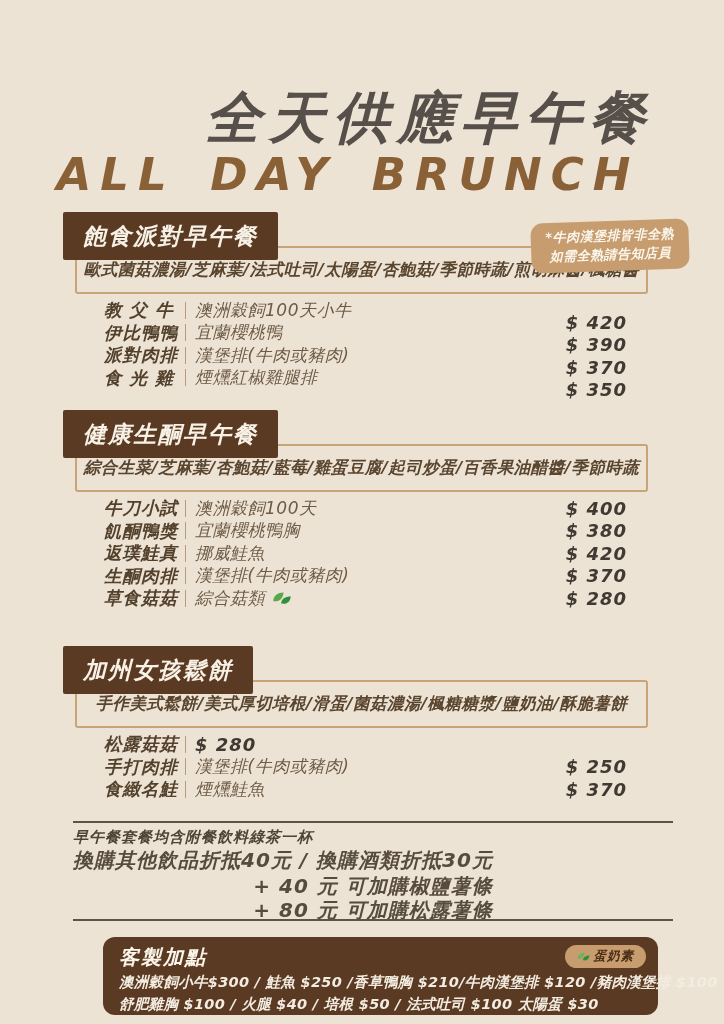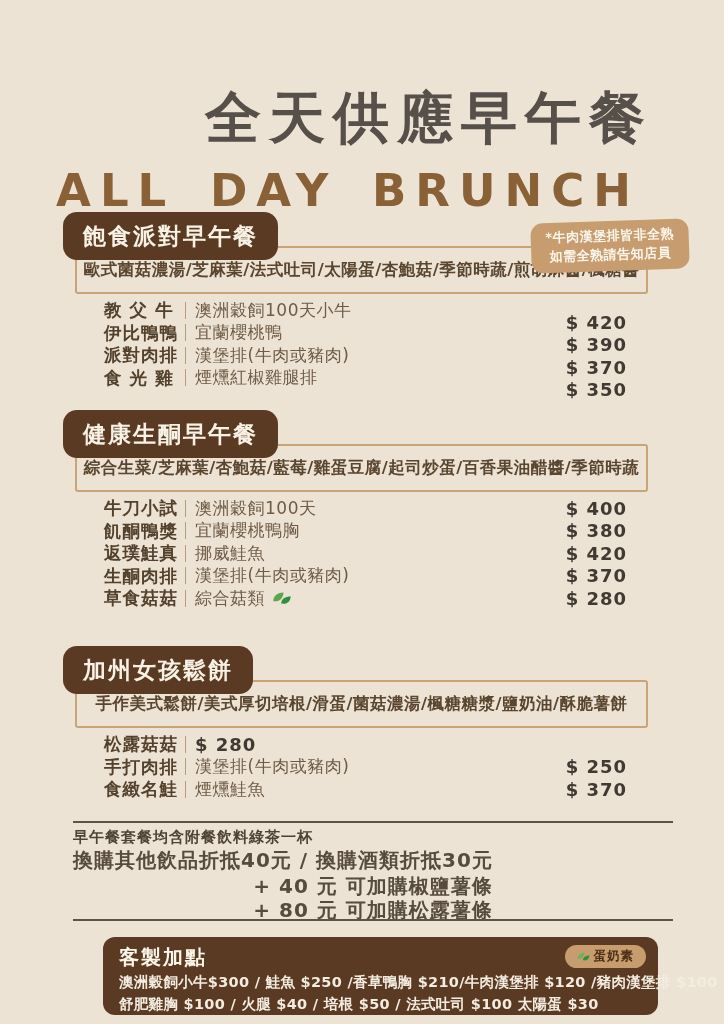--- a/index.html
+++ b/index.html
@@ -19,32 +19,32 @@
     --badge-text:#F7F1E6;
     --pill-text:#4C2E16;
   }
   *{margin:0;padding:0;box-sizing:border-box;}
   html,body{width:724px;height:1024px;}
   body{
     background:var(--cream);
     font-family:"DejaVu Sans","Liberation Sans",sans-serif;
     overflow:hidden;
   }
-  .page{position:relative;width:612px;height:1024px;background:var(--cream);}
+  .page{position:relative;width:612px;height:1024px;background:var(--cream);font-style:italic;}
 
   
   .header{position:absolute;top:86px;left:0;width:724px;text-align:center;}
   .title-zh{
     font-size:56px;font-weight:900;color:var(--title-gray);
     letter-spacing:8px;padding-left:134px;line-height:1.15;white-space:nowrap;
   }
   .title-en{
     font-size:45px;font-weight:900;color:var(--brand-brown);
     letter-spacing:9px;word-spacing:10px;padding-right:28px;line-height:1.0;
-    margin-top:18px;white-space:nowrap;
+    margin-top:2px;white-space:nowrap;
   }
 
   
   .notice{
     position:absolute;top:221px;left:531px;width:158px;
     background:var(--tan);border-radius:12px;
     padding:6px 8px;transform:rotate(-2deg);
     color:#FBF6EC;font-size:13px;font-weight:700;
     text-align:center;line-height:1.45;letter-spacing:0.5px;
     z-index:3;white-space:nowrap;
@@ -53,21 +53,21 @@
   
   .menu-section{position:absolute;left:0;width:724px;}
   .menu-section:nth-of-type(1){top:212px;}
   .menu-section:nth-of-type(2){top:410px;}
   .menu-section:nth-of-type(3){top:646px;}
   .badge{
     position:absolute;top:0;left:63px;height:48px;
     background:var(--dark-brown);color:var(--badge-text);
     font-size:23px;font-weight:900;letter-spacing:2px;
     display:flex;align-items:center;padding:0 20px;
-    border-radius:14px;z-index:2;white-space:nowrap;
+    border-radius:2px;z-index:2;white-space:nowrap;
   }
   .includes-box{
     position:absolute;top:34px;left:75px;width:573px;height:48px;
     border:2px solid var(--box-border);border-radius:3px;
     display:flex;align-items:center;justify-content:center;z-index:1;
   }
   .includes-text{
     font-size:16.5px;font-weight:700;color:var(--includes-text);
     letter-spacing:0.5px;white-space:nowrap;
   }

